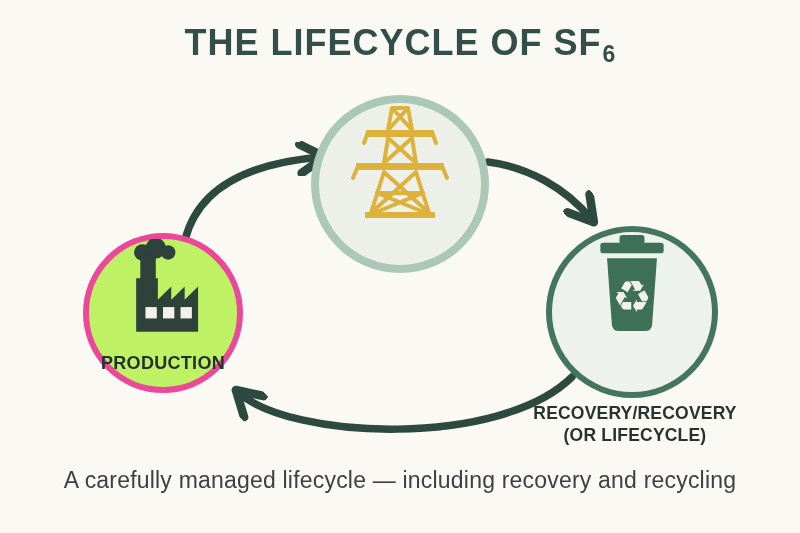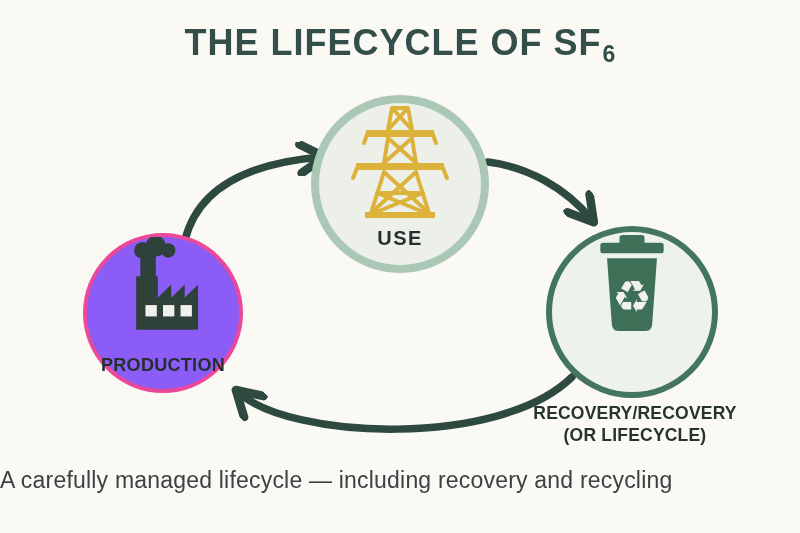--- a/index.html
+++ b/index.html
@@ -47,22 +47,22 @@
   }
   
   .node {
     position: absolute;
     border-radius: 50%;
     text-align: center;
   }
   .node-production {
     left: 83px; top: 233px;
     width: 160px; height: 160px;
-    border: 4px solid #ec4899;
-    background: #8b5cf6;
+    border: 6px solid #ec4899;
+    background: #bef264;
   }
   .node-use {
     left: 311px; top: 95px;
     width: 178px; height: 178px;
     border: 8px solid #aac8b5;
     background: #edefe9;
   }
   .node-recovery {
     left: 546px; top: 226px;
     width: 172px; height: 172px;
@@ -91,20 +91,21 @@
     font-weight: bold;
     color: #26332f;
     font-size: 17.5px;
     line-height: 22px;
     letter-spacing: 0.2px;
   }
   
   .caption {
     position: absolute;
     top: 467px; left: 0; right: 0;
+    text-align: center;
     font-size: 23px;
     font-weight: 400;
     color: #3b4144;
     letter-spacing: 0.2px;
   }
 </style>
 </head>
 <body>
 
 <div class="canvas">
@@ -149,21 +150,20 @@
         <path d="M8 63 L3 75 M92 63 L97 75"></path>
         <path d="M34 69 L21 110 M66 69 L79 110 M34 69 L79 110 M66 69 L21 110"></path>
         <path d="M27 90 H73 M27 90 L76 110 M73 90 L24 110"></path>
       </g>
       <g fill="#ddb23a">
         <rect x="16" y="27" width="68" height="7" rx="1"></rect>
         <rect x="6" y="60" width="88" height="7" rx="1"></rect>
         <rect x="15" y="109" width="70" height="6" rx="1"></rect>
       </g>
     </svg>
-    <div class="node-label label-use">USE</div>
   </div>
 
   <div class="node node-recovery">
     <svg class="bin-svg" width="96" height="108" viewBox="0 0 100 110">
       <g fill="#3e7058">
         <path d="M40 2 h20 a3 3 0 0 1 3 3 v7 h-26 v-7 a3 3 0 0 1 3-3 z"></path>
         <rect x="17" y="10" width="66" height="11" rx="3"></rect>
         <path d="M24 26 H76 L71 95 Q70.5 102 63 102 H37 Q29.5 102 29 95 Z"></path>
       </g>
       <text x="50" y="66" text-anchor="middle" dominant-baseline="central" font-family="DejaVu Sans, sans-serif" font-size="46" fill="#eff1ea">♻</text>

